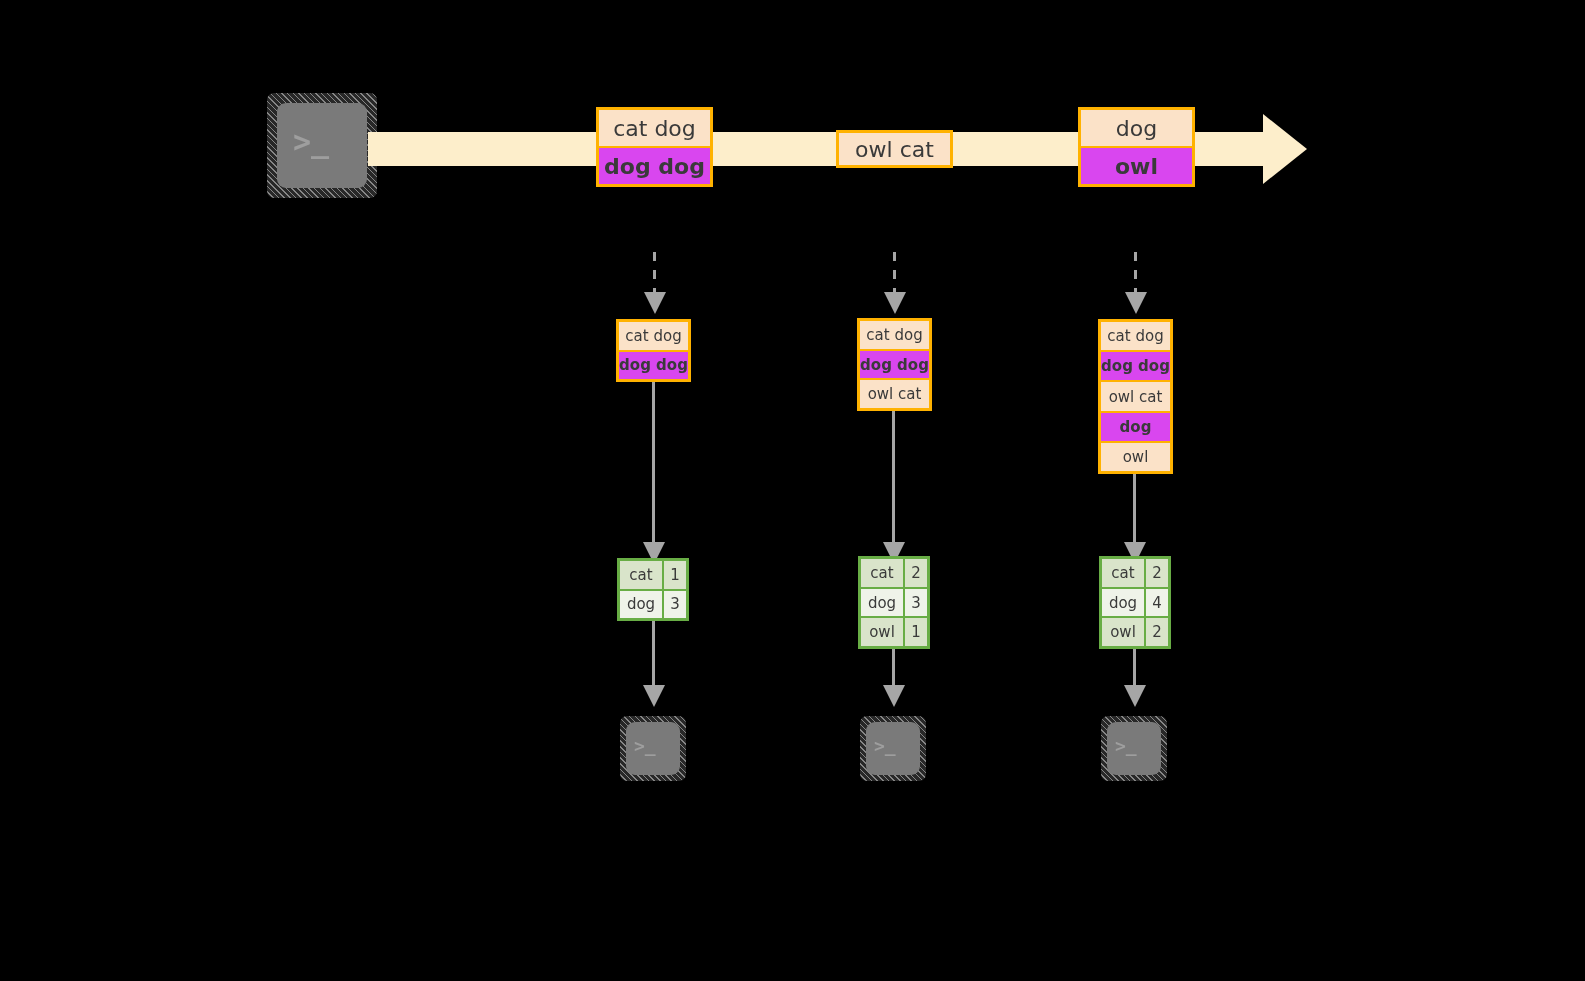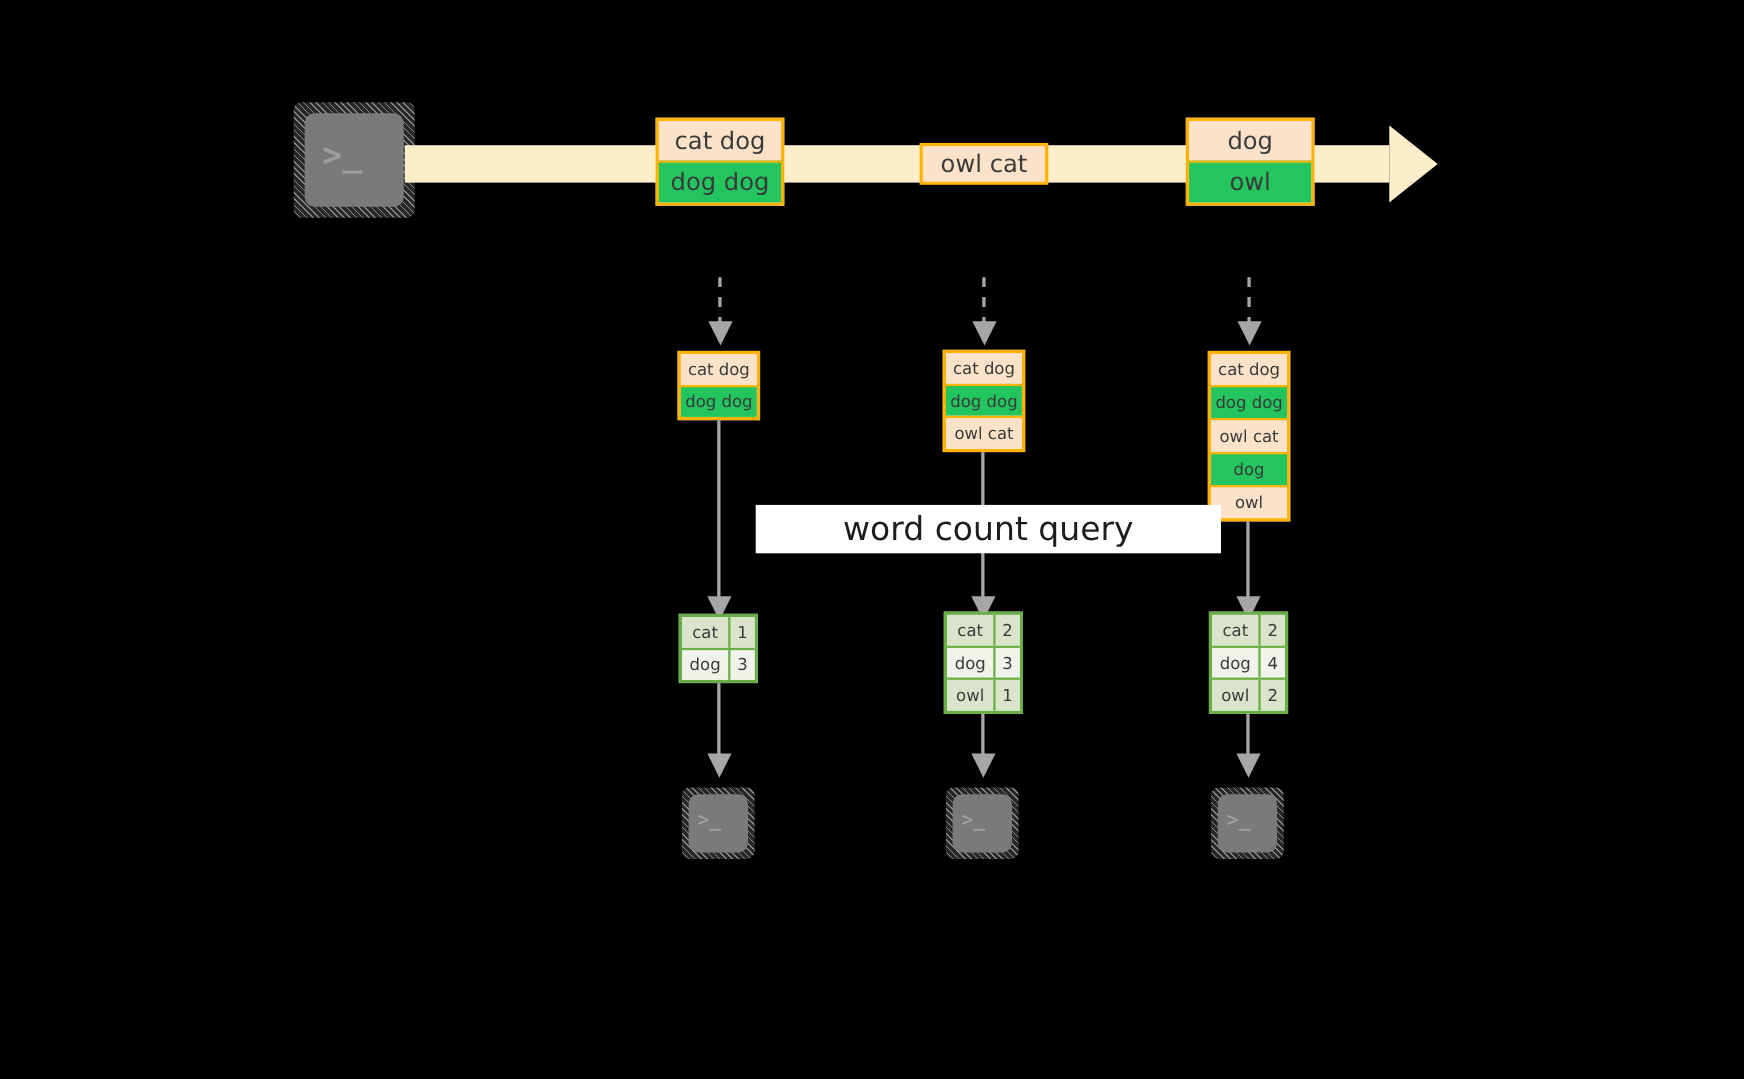--- a/index.html
+++ b/index.html
@@ -76,21 +76,21 @@
     display: flex;
     align-items: center;
     justify-content: center;
     color: #3a3a3a;
     white-space: nowrap;
   }
   .ebox .row.sep {
     border-top: 2px solid #ffb200;
   }
   .fill-a { background: #fbe2c8; }
-  .fill-b { background: #22c55e; }
+  .fill-b { background: #d946ef; font-weight: bold; }
 
   
   .gtable {
     position: absolute;
     box-sizing: border-box;
     border: 3px solid #68ad45;
     display: flex;
     flex-direction: column;
     background: #eef3e6;
   }
@@ -207,21 +207,20 @@
 
   <div class="vline" style="left:652px; top:382px; height:165px;"></div>
   <div class="vhead" style="left:643px; top:542px;"></div>
 
   <div class="vline" style="left:892px; top:411px; height:136px;"></div>
   <div class="vhead" style="left:883px; top:542px;"></div>
 
   <div class="vline" style="left:1133px; top:474px; height:73px;"></div>
   <div class="vhead" style="left:1124px; top:542px;"></div>
 
-  <div class="qlabel" style="left:687px; top:459px; width:423px; height:44px; font-size:30px;">word count query</div>
 
   <div class="gtable" style="left:617px; top:558px; width:72px; height:63px;">
     <div class="grow gfill-a">
       <div class="gword" style="width:44px; font-size:15px;">cat</div>
       <div class="gcount" style="flex:1; font-size:15px;">1</div>
     </div>
     <div class="grow sep gfill-b">
       <div class="gword" style="width:44px; font-size:15px;">dog</div>
       <div class="gcount" style="flex:1; font-size:15px;">3</div>
     </div>

